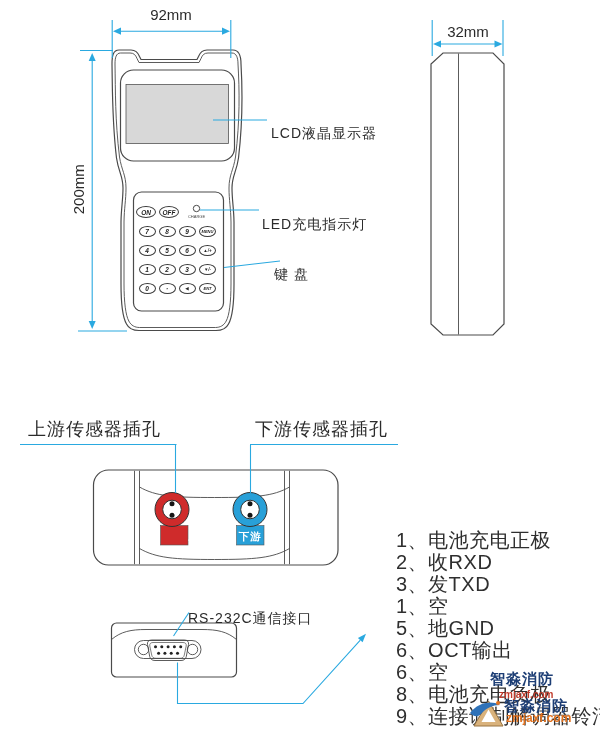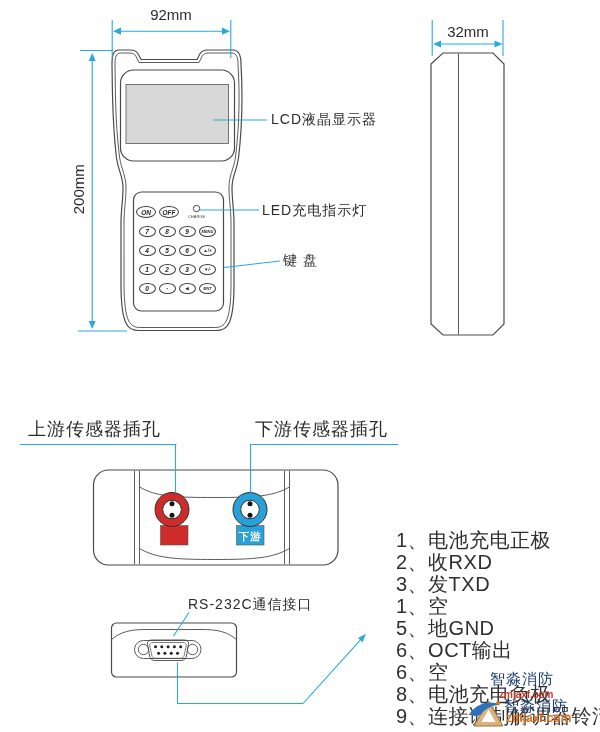--- a/index.html
+++ b/index.html
@@ -3,39 +3,39 @@
 <meta charset="utf-8">
 <style>
   html,body{margin:0;padding:0;background:#fff;}
   #stage{
     position:relative;width:600px;height:732px;background:#fff;overflow:hidden;
     font-family:"Liberation Sans","DejaVu Sans",sans-serif;color:#2b2b2b;border-radius:19px;
   }
   #lineart{position:absolute;left:0;top:0;z-index:1;}
   .txt{position:absolute;z-index:2;white-space:nowrap;line-height:1.1;}
   .dim{font-size:15px;color:#2b2b2b;text-align:center;}
-  .callout{font-size:14px;color:#2b2b2b;letter-spacing:1px;}
+  .callout{font-size:14px;color:#2b2b2b;letter-spacing:1px;margin-top:14px;}
   .bigcallout{font-size:18px;color:#2b2b2b;letter-spacing:1px;}
   .rot{transform:rotate(-90deg);transform-origin:center center;}
   
   .key{
     position:absolute;z-index:2;box-sizing:border-box;border:1px solid #3a3a3a;border-radius:50%;
     background:#fff;display:flex;align-items:center;justify-content:center;
     font-weight:bold;font-style:italic;color:#222;font-size:6.5px;
   }
   .key.small{font-size:4px;letter-spacing:0;}
   .key.arrow{font-size:4.5px;}
   .charge{position:absolute;z-index:2;font-size:4px;color:#444;text-align:center;letter-spacing:0;}
   
   .tagtxt{position:absolute;z-index:2;color:#fff;font-weight:bold;font-size:10.5px;text-align:center;letter-spacing:1px;}
   
   #pinlist{position:absolute;left:396px;top:529px;z-index:2;font-size:20px;color:#2f2f2f;letter-spacing:0.5px;}
   #pinlist .pin{height:22px;line-height:22px;white-space:nowrap;}
   
-  .wm-name{position:absolute;z-index:4;font-size:15px;font-weight:normal;color:#1d3e75;letter-spacing:1px;white-space:nowrap;}
+  .wm-name{position:absolute;z-index:4;font-size:15px;font-weight:bold;color:#1d3e75;letter-spacing:1px;white-space:nowrap;}
   .wm-url{position:absolute;z-index:4;font-weight:bold;color:#c03a2a;white-space:nowrap;}
   #wm-logo{position:absolute;left:468px;top:695px;z-index:3;}
 </style>
 </head>
 <body>
 
 <div id="stage">
 
   <svg id="lineart" width="600" height="732" viewBox="0 0 600 732">
 
@@ -156,21 +156,21 @@
       <polygon fill="#2aa9e0" stroke="none" points="366,633.8 362.6,642.3 357.9,637.9"></polygon>
     </g>
   </svg>
 
   <div class="txt dim" style="left:141px;top:7px;width:60px;">92mm</div>
   <div class="txt dim rot" style="left:44px;top:181px;width:70px;">200mm</div>
   <div class="txt dim" style="left:438px;top:24px;width:60px;">32mm</div>
 
   <div class="txt callout" style="left:271px;top:112px;">LCD液晶显示器</div>
   <div class="txt callout" style="left:262px;top:203px;">LED充电指示灯</div>
-  <div class="txt callout" style="left:283px;top:253px;">键 盘</div>
+  <div class="txt callout" style="left:274px;top:253px;">键 盘</div>
   <div class="txt bigcallout" style="left:255px;top:420px;">下游传感器插孔</div>
   <div class="txt bigcallout" style="left:28px;top:420px;">上游传感器插孔</div>
   <div class="txt callout" style="left:188px;top:597px;">RS-232C通信接口</div>
 
   <div class="tagtxt" style="left:178px;top:529.5px;width:44px;">上游</div>
   <div class="tagtxt" style="left:236.5px;top:529.5px;width:27.5px;">下游</div>
 
   <div class="key" style="left:136px;top:206px;width:20px;height:12px;">ON</div>
   <div class="key" style="left:159px;top:206px;width:20px;height:12px;">OFF</div>
   <div class="charge" style="left:186px;top:213.5px;width:21px;">CHARGE</div>

